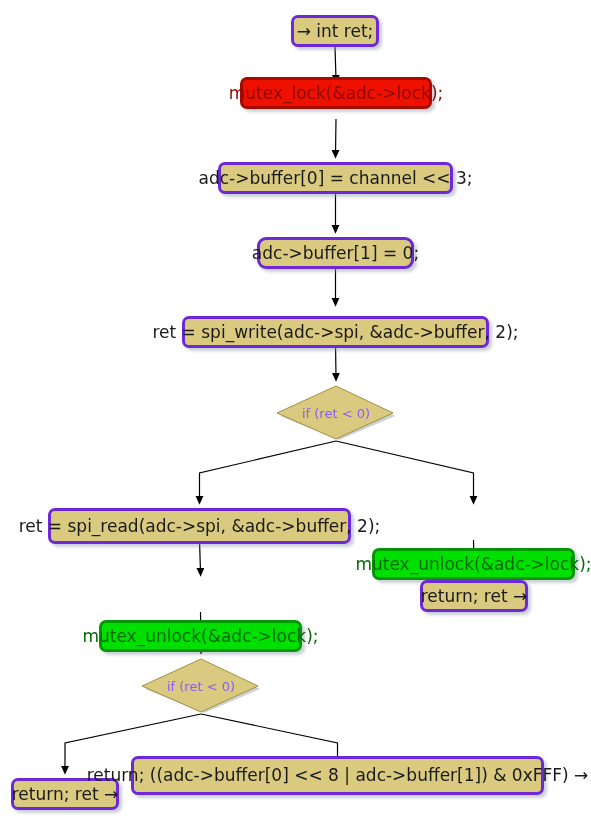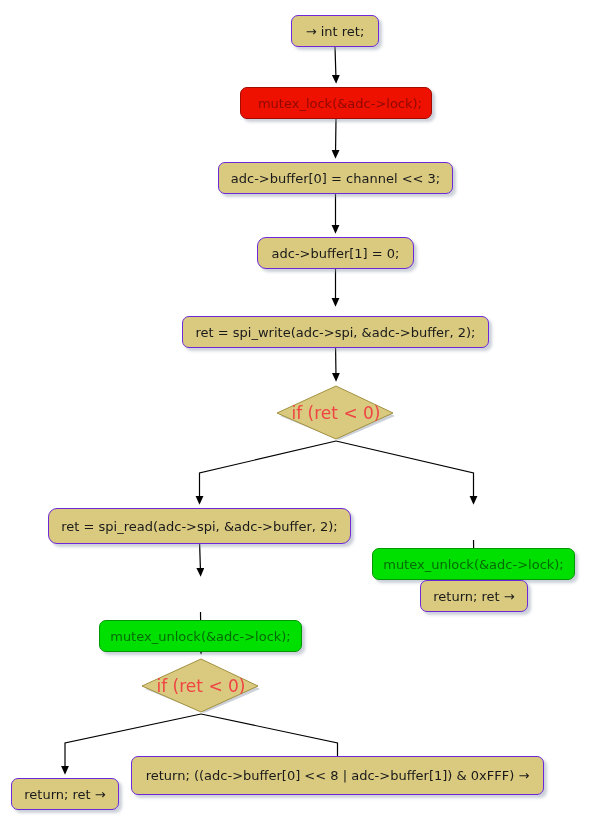--- a/index.html
+++ b/index.html
@@ -28,23 +28,23 @@
     box-sizing: border-box;
     display: flex;
     align-items: center;
     justify-content: center;
     white-space: nowrap;
     line-height: 1;
   }
   
   .rect {
     border-radius: 7px;
-    border: 1px solid #6d28d9;
+    border: 3px solid #6d28d9;
     box-shadow: 3px 3px 3px rgba(140,150,170,0.45);
-    font-size: 13px;
+    font-size: 17px;
     padding: 12px 9px;
   }
   .rect.fill-tan {
     background: #d9ca80;
     color: #1a1a1a;
   }
   .rect.fill-red {
     background: #ee1100;
     border-color: #a30b00;
     color: #8f0900;
@@ -53,22 +53,22 @@
     background: #00e000;
     border-color: #049704;
     color: #046b04;
     margin-top: 40px;
   }
   
   .diamond {
     background: transparent;
     border: none;
     box-shadow: none;
-    font-size: 17px;
-    color: #ef4444;
+    font-size: 13px;
+    color: #8b5cf6;
   }
   .diamond .dia-shape {
     position: absolute;
     left: 0;
     top: 0;
     width: 100%;
     height: 100%;
   }
   .diamond .dia-label {
     position: relative;
@@ -97,40 +97,40 @@
         <path d="M473.5,540 L474,572" fill="none" stroke="#000000" stroke-width="1.2" marker-end="url(#arrowhead)"></path>
         <path d="M200.5,612 L201,650" fill="none" stroke="#000000" stroke-width="1.2" marker-end="url(#arrowhead)"></path>
         <path d="M201,714 L65,743 L65,770" fill="none" stroke="#000000" stroke-width="1.2" marker-end="url(#arrowhead)"></path>
         <path d="M201,714 L337.5,743 L337.5,770" fill="none" stroke="#000000" stroke-width="1.2" marker-end="url(#arrowhead)"></path>
       </g>
   </svg>
   <div id="node-group">
       <div class="node rect fill-tan" style="left: 291px; top: 15px; width: 88px; height: 32px;">
         <span>→ int ret;</span>
       </div>
-      <div class="node rect fill-red" style="left: 240px; top: 87px; width: 192px; height: 32px; justify-content: flex-end;">
+      <div class="node rect fill-red" style="left: 240px; top: 77px; width: 192px; height: 32px;">
         <span>mutex_lock(&amp;adc-&gt;lock);</span>
       </div>
       <div class="node rect fill-tan" style="left: 218px; top: 162px; width: 235px; height: 32px; text-align: right;">
         <span>adc-&gt;buffer[0] = channel &lt;&lt; 3;</span>
       </div>
       <div class="node rect fill-tan" style="left: 257px; top: 237px; width: 157px; height: 32px; border-radius: 9px;">
         <span>adc-&gt;buffer[1] = 0;</span>
       </div>
       <div class="node rect fill-tan" style="left: 182px; top: 316px; width: 307px; height: 32px;">
         <span>ret = spi_write(adc-&gt;spi, &amp;adc-&gt;buffer, 2);</span>
       </div>
       <div class="node diamond" style="left: 276px; top: 385px; width: 120px; height: 56px;">
         <svg class="dia-shape" viewBox="0 0 120 56">
           <path d="M63,4 L119,31 L63,55 L4,31 Z" fill="rgba(140,150,170,0.45)"></path>
           <path d="M60,1 L117,28 L60,54 L1,28 Z" fill="#d9ca80" stroke="#a39140" stroke-width="1"></path>
         </svg>
         <span class="dia-label">if (ret &lt; 0)</span>
       </div>
-      <div class="node rect fill-tan" style="left: 48px; top: 508px; width: 303px; height: 36px; border-radius: 9px;">
+      <div class="node rect fill-tan" style="left: 48px; top: 508px; width: 303px; height: 36px;">
         <span>ret = spi_read(adc-&gt;spi, &amp;adc-&gt;buffer, 2);</span>
       </div>
       <div class="node rect fill-green" style="left: 372px; top: 508px; width: 203px; height: 32px;">
         <span>mutex_unlock(&amp;adc-&gt;lock);</span>
       </div>
       <div class="node rect fill-green" style="left: 99px; top: 580px; width: 203px; height: 32px;">
         <span>mutex_unlock(&amp;adc-&gt;lock);</span>
       </div>
       <div class="node rect fill-tan" style="left: 420px; top: 580px; width: 108px; height: 32px;">
         <span>return; ret →</span>

